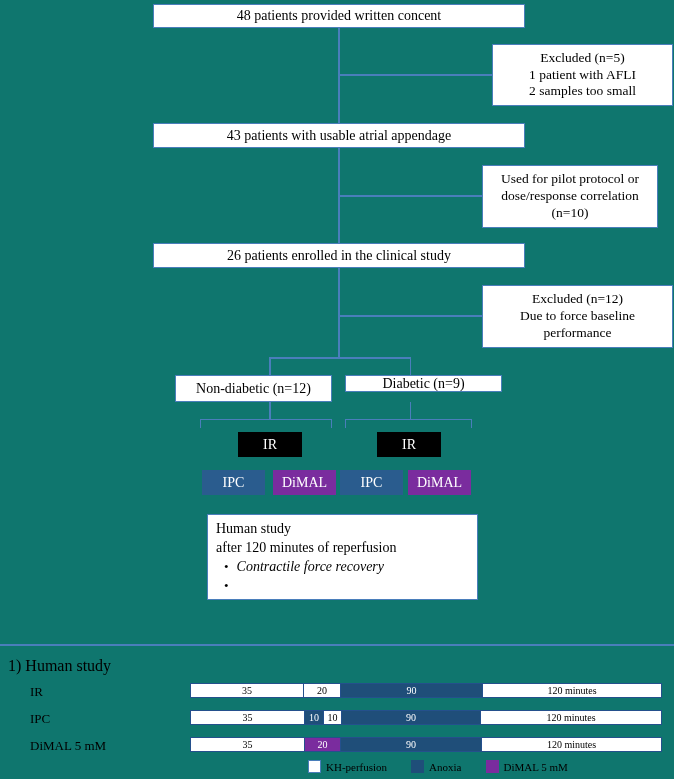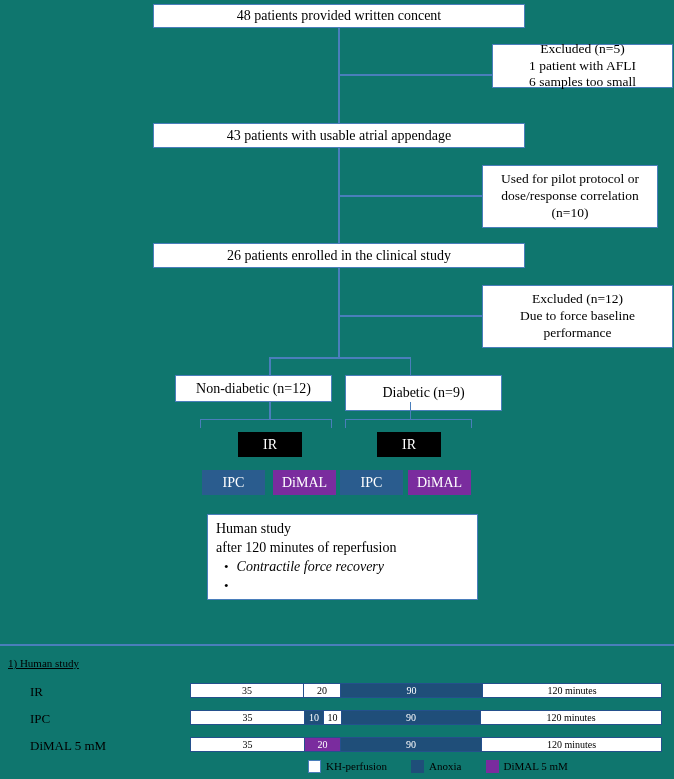--- a/index.html
+++ b/index.html
@@ -35,59 +35,59 @@
   .arm-ipc{background:#2a5c8e;}
   .arm-dimal{background:#7a2c9e;}
   .hsbox{
     position:absolute;border:1.5px solid #4a7ebb;background:#fff;
     box-sizing:border-box;padding:5px 8px;font-size:14px;line-height:1.35;
   }
   .hsbox .bullet-row{display:flex;gap:8px;padding-left:8px;}
   .hsbox .bullet-dot{font-size:13px;}
   .hsbox .bullet-text{font-style:italic;}
   .divider{position:absolute;left:0;width:674px;height:2px;background:#4a7ebb;}
-  .section-title{position:absolute;font-size:11px;text-decoration:underline;}
+  .section-title{position:absolute;font-size:16px;}
   .row-label{position:absolute;font-size:13px;}
   .tbar{
     position:absolute;height:15px;display:flex;box-sizing:border-box;
     border:1px solid #24508c;background:#fff;
   }
   .seg{
     height:100%;box-sizing:border-box;display:flex;align-items:center;justify-content:center;
     font-size:10px;border-right:1px solid #24508c;
   }
   .seg:last-child{border-right:none;}
   .seg.kh{background:#fff;color:#000;}
   .seg.anoxia{background:#1f4e79;color:#fff;}
   .seg.dimal{background:#7a2c9e;color:#fff;}
   .legend{
     position:absolute;display:flex;align-items:center;gap:10px;font-size:11px;
   }
-  .legend .item{display:flex;gap:5px;margin-right:14px;}
+  .legend .item{display:flex;align-items:center;gap:5px;margin-right:14px;}
   .legend .sw{width:13px;height:13px;box-sizing:border-box;display:inline-block;}
   .sw.kh{background:#fff;border:1.5px solid #4a7ebb;}
   .sw.anoxia{background:#1f4e79;}
   .sw.dimal{background:#7a2c9e;}
 </style>
 </head>
 <body>
 
 <div id="canvas">
 
   <div class="fbox" style="left:153px;top:4px;width:372px;height:24px;">
     <span>48 patients provided written concent</span>
   </div>
 
   <div class="vline" style="left:338px;top:28px;height:95px;"></div>
   <div class="hline" style="left:338px;top:74px;width:154px;"></div>
 
-  <div class="fbox multi" style="left:492px;top:44px;width:181px;height:44px;font-size:13.5px;">
+  <div class="fbox multi" style="left:492px;top:44px;width:181px;height:62px;font-size:13.5px;">
     <span>Excluded (n=5)</span>
     <span>1 patient with AFLI</span>
-    <span>6 samples too small</span>
+    <span>2 samples too small</span>
   </div>
 
   <div class="fbox" style="left:153px;top:123px;width:372px;height:25px;">
     <span>43 patients with usable atrial appendage</span>
   </div>
 
   <div class="vline" style="left:338px;top:148px;height:95px;"></div>
   <div class="hline" style="left:338px;top:195px;width:144px;"></div>
 
   <div class="fbox multi" style="left:482px;top:165px;width:176px;height:63px;font-size:13.5px;">
@@ -109,21 +109,21 @@
     <span>performance</span>
   </div>
 
   <div class="hline" style="left:269px;top:357px;width:142px;"></div>
   <div class="vline" style="left:269px;top:357px;height:18px;"></div>
   <div class="vline" style="left:409.5px;top:357px;height:18px;"></div>
 
   <div class="fbox" style="left:175px;top:375px;width:157px;height:27px;">
     <span>Non-diabetic (n=12)</span>
   </div>
-  <div class="fbox" style="left:345px;top:375px;width:157px;height:36px;">
+  <div class="fbox" style="left:345px;top:375px;width:157px;height:17px;">
     <span>Diabetic (n=9)</span>
   </div>
 
   <div class="vline" style="left:269px;top:402px;height:17px;"></div>
   <div class="vline" style="left:409.5px;top:402px;height:17px;"></div>
 
   <div class="bracket" style="left:200px;top:419px;width:132px;"></div>
   <div class="bracket" style="left:345px;top:419px;width:127px;"></div>
 
   <div class="irbox" style="left:238px;top:432px;width:64px;height:25px;">

